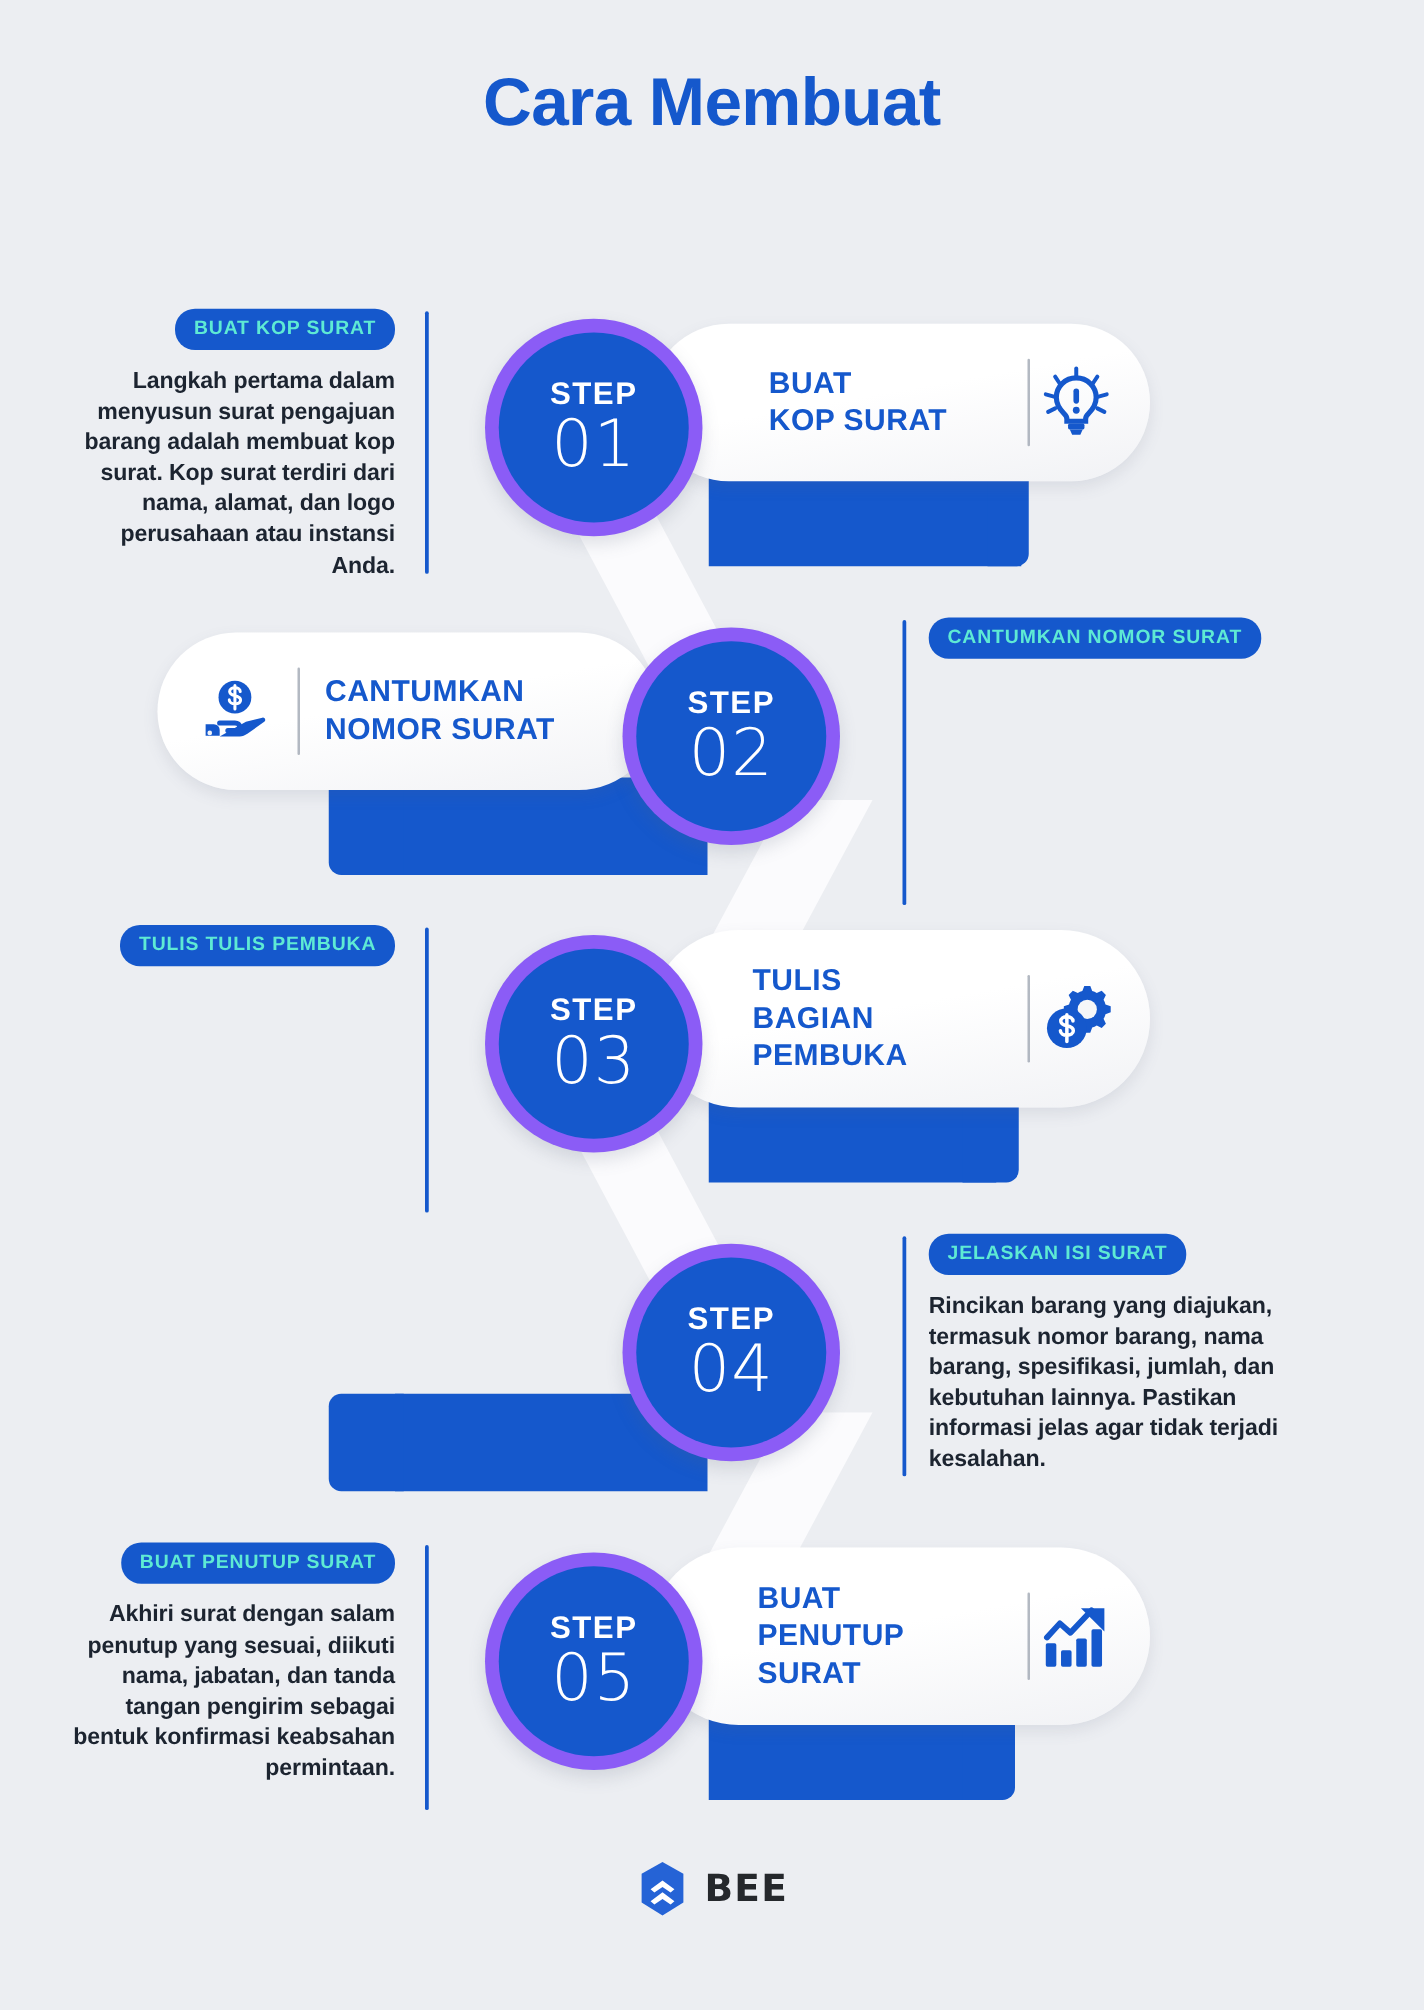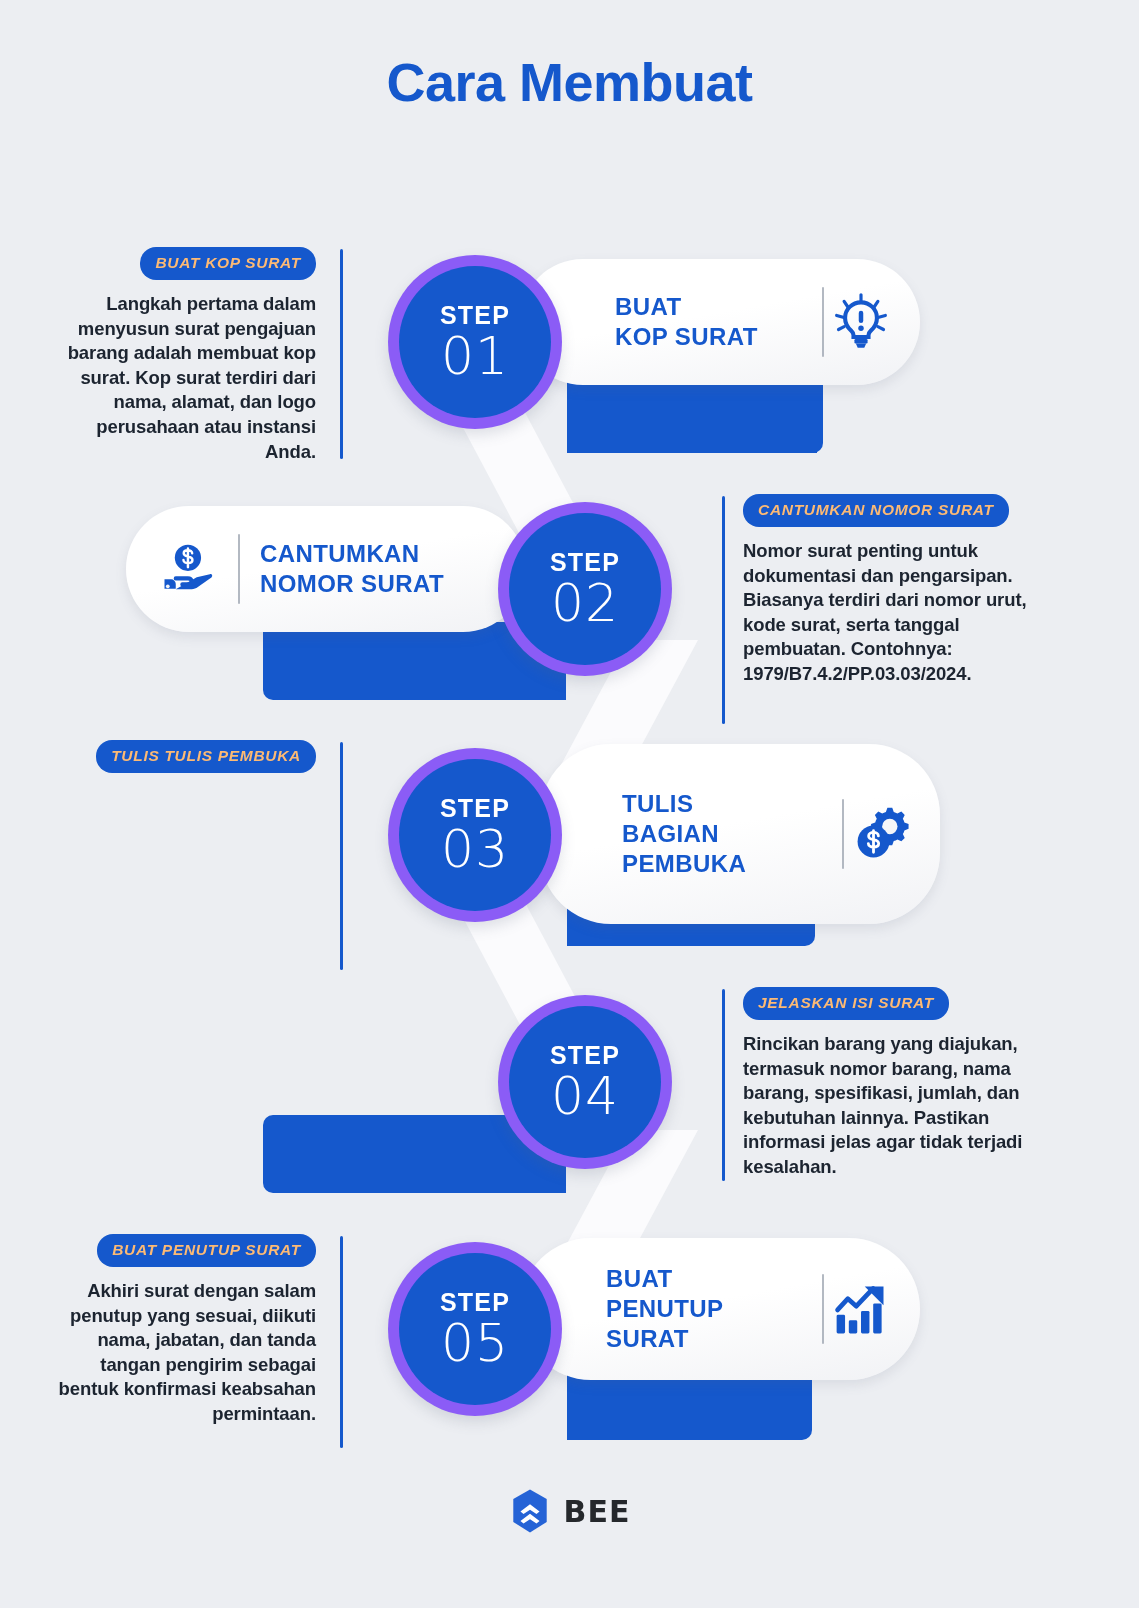--- a/index.html
+++ b/index.html
@@ -84,25 +84,24 @@
   
   .bluebar{
     position:absolute; height:78px; background:#1558cc;
     z-index:3;
   }
 
   
   .txt{position:absolute; width:272px; z-index:4;}
   .badge{
     display:inline-block;
-    background:#1558cc;color:#fdba74;
+    background:#1558cc;color:#5eead4;
     font-weight:bold;font-size:15.5px;letter-spacing:.7px;
     padding:7px 15px 8px;border-radius:16px;
     white-space:nowrap;
-    font-style:italic;
   }
   .desc{
     margin-top:12px;
     color:#1c2430;font-size:18.5px;line-height:1.33;font-weight:bold;
     letter-spacing:-.1px;
   }
   .txt.right-align{text-align:right;}
   .txt.left-align{text-align:left;}
 
   .vline{position:absolute;width:3px;background:#1558cc;border-radius:3px;z-index:4;}
@@ -181,21 +180,20 @@
         <div class="st">STEP</div>
         <div class="num">01</div>
       </div>
     </div>
   </div>
 
   <div class="step s2">
 
     <div class="txt left-align" style="left:743px; top:2px; width:290px;">
       <div class="badge">CANTUMKAN NOMOR SURAT</div>
-      <div class="desc">Nomor surat penting untuk dokumentasi dan pengarsipan. Biasanya terdiri dari nomor urut, kode surat, serta tanggal pembuatan. Contohnya: 1979/B7.4.2/PP.03.03/2024.</div>
     </div>
     <div class="vline" style="left:722px; top:4px; height:228px;"></div>
 
     <div class="bluebar" style="left:316px; top:130px; width:250px; border-radius:0;"></div>
     <div class="bluebar" style="left:263px; top:130px; width:60px; border-radius:10px 0 0 10px;"></div>
 
     <div class="card" style="left:126px; top:14px; width:400px;">
       <div style="width:24px"></div>
       <div class="icon-box">
         <svg viewBox="0 0 64 64" fill="none">
@@ -227,21 +225,21 @@
   <div class="step s3">
 
     <div class="txt right-align" style="left:44px; top:2px;">
       <div class="badge">TULIS TULIS PEMBUKA</div>
     </div>
     <div class="vline" style="left:340px; top:4px; height:228px;"></div>
 
     <div class="bluebar" style="left:567px; top:130px; width:230px; border-radius:0;"></div>
     <div class="bluebar" style="left:770px; top:130px; width:45px; border-radius:0 10px 10px 0;"></div>
 
-    <div class="card" style="left:540px; top:6px; width:400px; height:180px; border-radius:71px;">
+    <div class="card" style="left:520px; top:6px; width:400px; height:142px; border-radius:71px;">
       <div style="width:82px"></div>
       <div class="ctitle">
         <div>TULIS</div>
         <div>BAGIAN</div>
         <div>PEMBUKA</div>
       </div>
       <div style="flex:1"></div>
       <div class="divider"></div>
       <div class="icon-box">
         <svg viewBox="0 0 64 64" fill="none">

